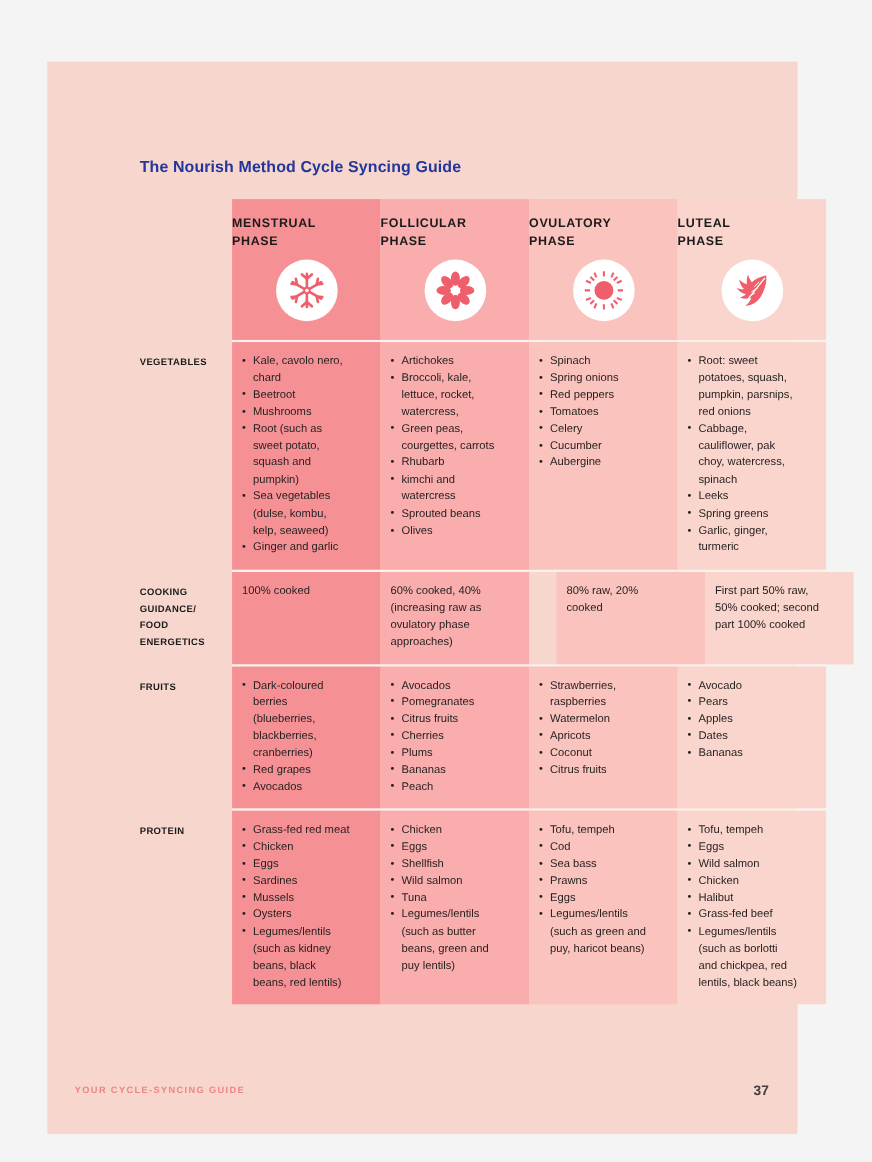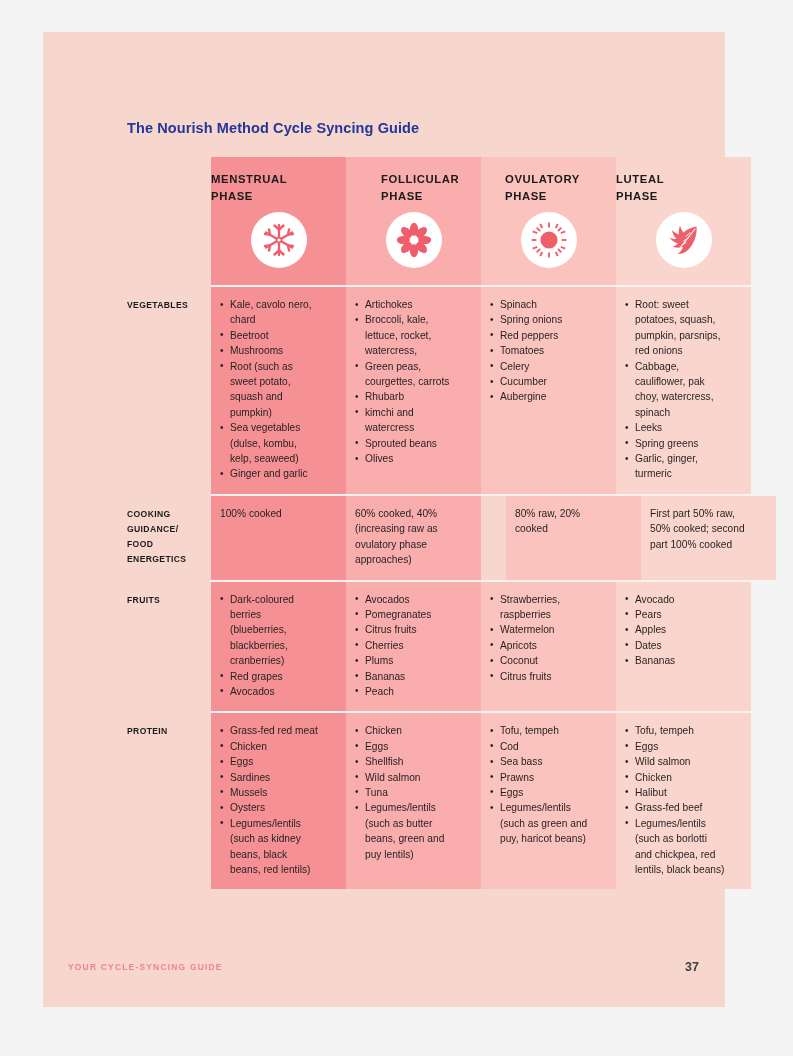--- a/index.html
+++ b/index.html
@@ -12,21 +12,21 @@
   #root {
     position: relative;
     width: 793px;
     height: 1056px;
     background: #f4f4f4;
     overflow: hidden;
   }
   .page {
     position: absolute;
     left: 43px;
-    top: 32px;
+    top: 56px;
     width: 682px;
     height: 975px;
     background: #f6d6cd;
   }
   .page-title {
     position: absolute;
     left: 84px;
     top: 88px;
     font-size: 14.5px;
     font-weight: bold;
@@ -183,21 +183,21 @@
                   <line x1="27" y1="12.5" x2="28" y2="7.5"></line>
                 <line x1="9" y1="23.5" x2="4" y2="24"></line>
                   <line x1="9" y1="23.5" x2="8" y2="28.5"></line>
               </g>
               <circle cx="18" cy="18" r="3.3" fill="#ef5f6b"></circle>
               <circle cx="18" cy="18" r="1.6" fill="#ffffff"></circle>
             </svg>
           </div>
         </div>
 
-        <div class="hcell c1" style="background: rgb(249, 173, 173); padding-left: 35px;">
+        <div class="hcell c1" style="background: rgb(249, 173, 173);">
           <div class="ptitle">
             <span>FOLLICULAR</span><br>
             <span>PHASE</span>
           </div>
           <div class="badge">
             <svg width="36" height="36" viewBox="0 0 36 36">
               <g fill="#ef5f6b">
                 <ellipse cx="18" cy="7.4" rx="4.1" ry="6.6"></ellipse>
                 <ellipse cx="18" cy="28.6" rx="4.1" ry="6.6"></ellipse>
                 <ellipse cx="7.4" cy="18" rx="6.6" ry="4.1"></ellipse>
@@ -205,21 +205,21 @@
                 <ellipse cx="10.5" cy="10.5" rx="4.1" ry="6.6" transform="rotate(-45 10.5 10.5)"></ellipse>
                 <ellipse cx="25.5" cy="25.5" rx="4.1" ry="6.6" transform="rotate(-45 25.5 25.5)"></ellipse>
                 <ellipse cx="25.5" cy="10.5" rx="4.1" ry="6.6" transform="rotate(45 25.5 10.5)"></ellipse>
                 <ellipse cx="10.5" cy="25.5" rx="4.1" ry="6.6" transform="rotate(45 10.5 25.5)"></ellipse>
               </g>
               <circle cx="18" cy="18" r="4.2" fill="#ffffff"></circle>
             </svg>
           </div>
         </div>
 
-        <div class="hcell c2" style="background: rgb(251, 195, 189); padding-left: 24px;">
+        <div class="hcell c2" style="background: rgb(251, 195, 189);">
           <div class="ptitle">
             <span>OVULATORY</span><br>
             <span>PHASE</span>
           </div>
           <div class="badge">
             <svg width="38" height="38" viewBox="0 0 38 38">
               <circle cx="19" cy="19" r="8.6" fill="#ef5f6b"></circle>
               <g stroke="#ef5f6b" stroke-width="1.9" stroke-linecap="butt">
                 <line x1="19" y1="1.6" x2="19" y2="6.4"></line>
                 <line x1="19" y1="31.6" x2="19" y2="36.4"></line>

